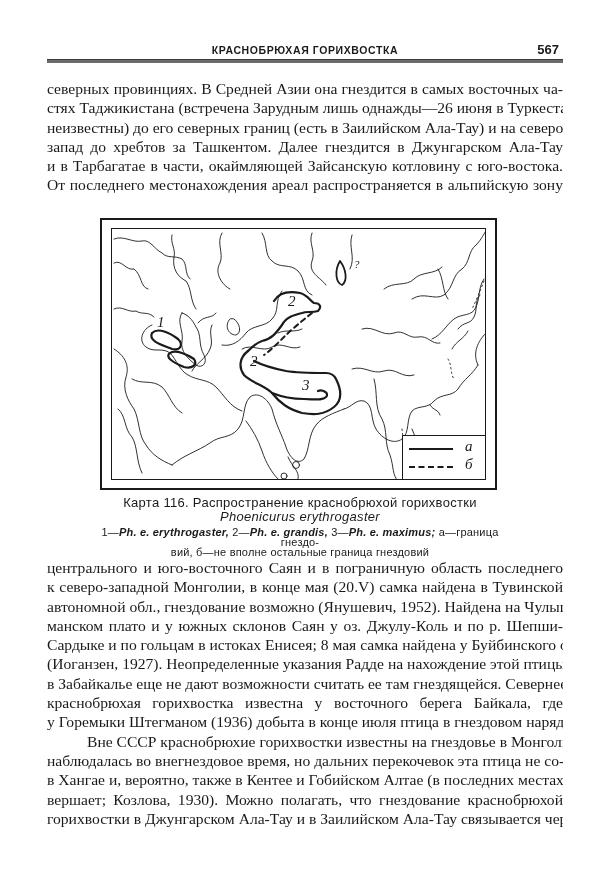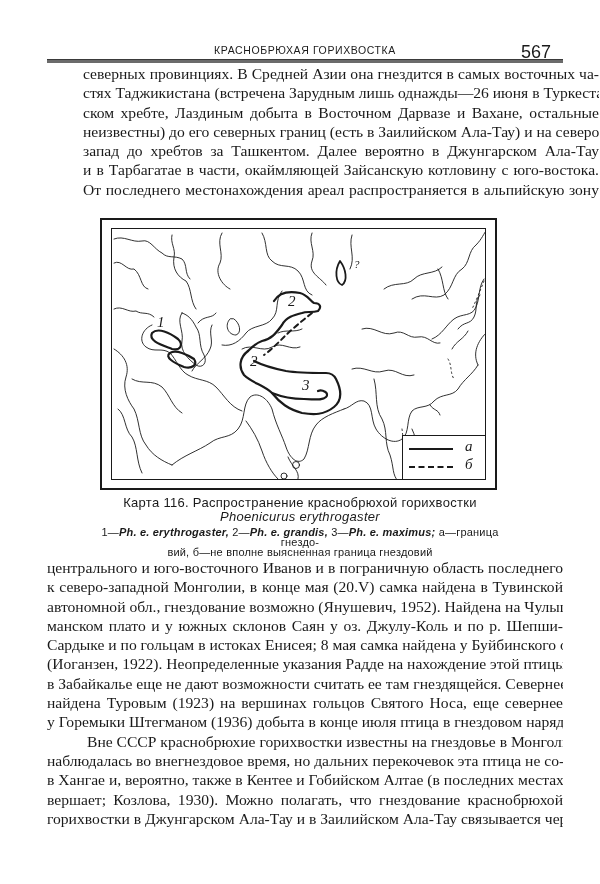--- a/index.html
+++ b/index.html
@@ -1,25 +1,25 @@
 <!DOCTYPE html>
 <html><head>
 <meta charset="utf-8">
 <style>
   html, body { margin: 0; padding: 0; background: #ffffff; }
   body { width: 600px; height: 884px; position: relative; overflow: hidden; color: #1a1a1a; font-family: "Liberation Serif", "DejaVu Serif", serif; }
   .running-head { position: absolute; left: 47px; top: 44px; width: 516px; height: 16px; }
-  .running-title { position: absolute; left: 0; right: 0; top: 0; text-align: center; font-family: "Liberation Sans", "DejaVu Sans", sans-serif; font-size: 10.5px; letter-spacing: 0.6px; font-weight: normal; }
-  .page-number { position: absolute; right: 12px; top: -2px; font-family: "Liberation Sans", "DejaVu Sans", sans-serif; font-size: 18px; font-weight: normal; }
+  .running-title { position: absolute; left: 0; right: 0; top: 0; text-align: center; font-family: "Liberation Sans", "DejaVu Sans", sans-serif; font-size: 10.5px; letter-spacing: 0.6px; font-weight: bold; }
+  .page-number { position: absolute; right: 4px; top: -2px; font-family: "Liberation Sans", "DejaVu Sans", sans-serif; font-size: 13px; font-weight: bold; }
   .head-rule { position: absolute; left: 47px; top: 59px; width: 516px; height: 3px; background: #6b6b6b; border-top: 1px solid #3a3a3a; }
   .text-block { position: absolute; left: 47px; width: 516px; font-size: 15.6px; line-height: 19.3px; text-align: justify; }
   .text-block .line { display: block; white-space: nowrap; text-align-last: justify; text-align: justify; overflow: hidden; height: 19.3px; }
   .text-block .line.last { text-align-last: left; }
   .text-block .line.indent { padding-left: 40px; }
-  #block1 { top: 64px; margin-left: 36px; }
+  #block1 { top: 79px; }
   #block2 { top: 558px; }
   .map-figure { position: absolute; left: 100px; top: 218px; width: 397px; height: 272px; border: 2px solid #1a1a1a; box-sizing: border-box; background: #fff; }
   .map-inner { position: absolute; left: 9px; top: 8px; width: 375px; height: 252px; border: 1.5px solid #1a1a1a; box-sizing: border-box; overflow: hidden; }
   .map-inner svg { position: absolute; left: 0; top: 0; }
   .legend-box { position: absolute; right: 0; bottom: 0; width: 82px; height: 43px; border-left: 1.5px solid #1a1a1a; border-top: 1.5px solid #1a1a1a; background: #fff; }
   .legend-row { position: absolute; left: 6px; width: 72px; height: 16px; }
   .legend-row .swatch { position: absolute; left: 0; top: 7px; width: 44px; height: 0; border-top: 2px solid #1a1a1a; }
   .legend-row .swatch.dashed { border-top-style: dashed; }
   .legend-row .lbl { position: absolute; left: 56px; top: -3px; font-style: italic; font-size: 15px; }
   .map-label { position: absolute; font-style: italic; font-size: 15px; font-family: "Liberation Serif", serif; }
@@ -34,23 +34,22 @@
 
 <div class="running-head">
   <div class="running-title">КРАСНОБРЮХАЯ ГОРИХВОСТКА</div>
   <div class="page-number">567</div>
 </div>
 <div class="head-rule"></div>
 
 <div class="text-block" id="block1">
   <span class="line">северных провинциях. В Средней Азии она гнездится в самых восточных ча-</span>
   <span class="line">стях Таджикистана (встречена Зарудным лишь однажды—26 июня в Туркестан-</span>
-  <span class="line">ском хребте, Лаздиным добыта в Восточном Дарвазе и Вахане, остальные</span>
   <span class="line">неизвестны) до его северных границ (есть в Заилийском Ала-Тау) и на северо-</span>
-  <span class="line">запад до хребтов за Ташкентом. Далее вероятно в Джунгарском Ала-Тау</span>
+  <span class="line">запад до хребтов за Ташкентом. Далее гнездится в Джунгарском Ала-Тау</span>
   <span class="line">и в Тарбагатае в части, окаймляющей Зайсанскую котловину с юго-востока.</span>
   <span class="line">От последнего местонахождения ареал распространяется в альпийскую зону</span>
 </div>
 
 <div class="map-figure">
   <div class="map-inner">
     <svg width="375" height="252" viewBox="0 0 375 252">
       <g fill="none" stroke="#1a1a1a" stroke-width="0.9" stroke-linejoin="round" stroke-linecap="round">
 
         <path d="M2,10 C12,6 20,14 30,12 C38,10 42,20 50,24 C56,30 62,26 70,30 C76,36 72,44 78,50"></path>
@@ -136,33 +135,33 @@
   </div>
 </div>
 
 <div class="caption">
   <div class="caption-title">
     <span>Карта 116. Распространение краснобрюхой горихвостки</span>
     <i>Phoenicurus erythrogaster</i>
   </div>
   <div class="caption-legend">
     <span>1—</span><i>Ph. e. erythrogaster,</i><span> 2—</span><i>Ph. e. grandis,</i><span> 3—</span><i>Ph. e. maximus;</i><span> а—граница гнездо-</span><br>
-    <span>вий, б—не вполне выясненная граница гнездовий</span>
+    <span>вий, б—не вполне остальные граница гнездовий</span>
   </div>
 </div>
 
 <div class="text-block" id="block2">
-  <span class="line">центрального и юго-восточного Иванов и в пограничную область последнего</span>
+  <span class="line">центрального и юго-восточного Саян и в пограничную область последнего</span>
   <span class="line">к северо-западной Монголии, в конце мая (20.V) самка найдена в Тувинской</span>
   <span class="line">автономной обл., гнездование возможно (Янушевич, 1952). Найдена на Чулыш-</span>
   <span class="line">манском плато и у южных склонов Саян у оз. Джулу-Коль и по р. Шепши-</span>
   <span class="line">Сардыке и по гольцам в истоках Енисея; 8 мая самка найдена у Буйбинского оз.</span>
-  <span class="line">(Иоганзен, 1922). Неопределенные указания Радде на нахождение этой птицы</span>
+  <span class="line">(Иоганзен, 1927). Неопределенные указания Радде на нахождение этой птицы</span>
   <span class="line">в Забайкалье еще не дают возможности считать ее там гнездящейся. Севернее</span>
-  <span class="line">найдена Туровым (1923) на вершинах гольцов Святого Носа, еще севернее</span>
+  <span class="line">краснобрюхая горихвостка известна у восточного берега Байкала, где</span>
   <span class="line">у Горемыки Штегманом (1936) добыта в конце июля птица в гнездовом наряде,</span>
   <span class="line indent">Вне СССР краснобрюхие горихвостки известны на гнездовье в Монголии—</span>
   <span class="line">наблюдалась во внегнездовое время, но дальних перекочевок эта птица не со-</span>
   <span class="line">в Хангае и, вероятно, также в Кентее и Гобийском Алтае (в последних местах</span>
   <span class="line">вершает; Козлова, 1930). Можно полагать, что гнездование краснобрюхой</span>
   <span class="line">горихвостки в Джунгарском Ала-Тау и в Заилийском Ала-Тау связывается через</span>
 
 </div>
 
 </body></html>

